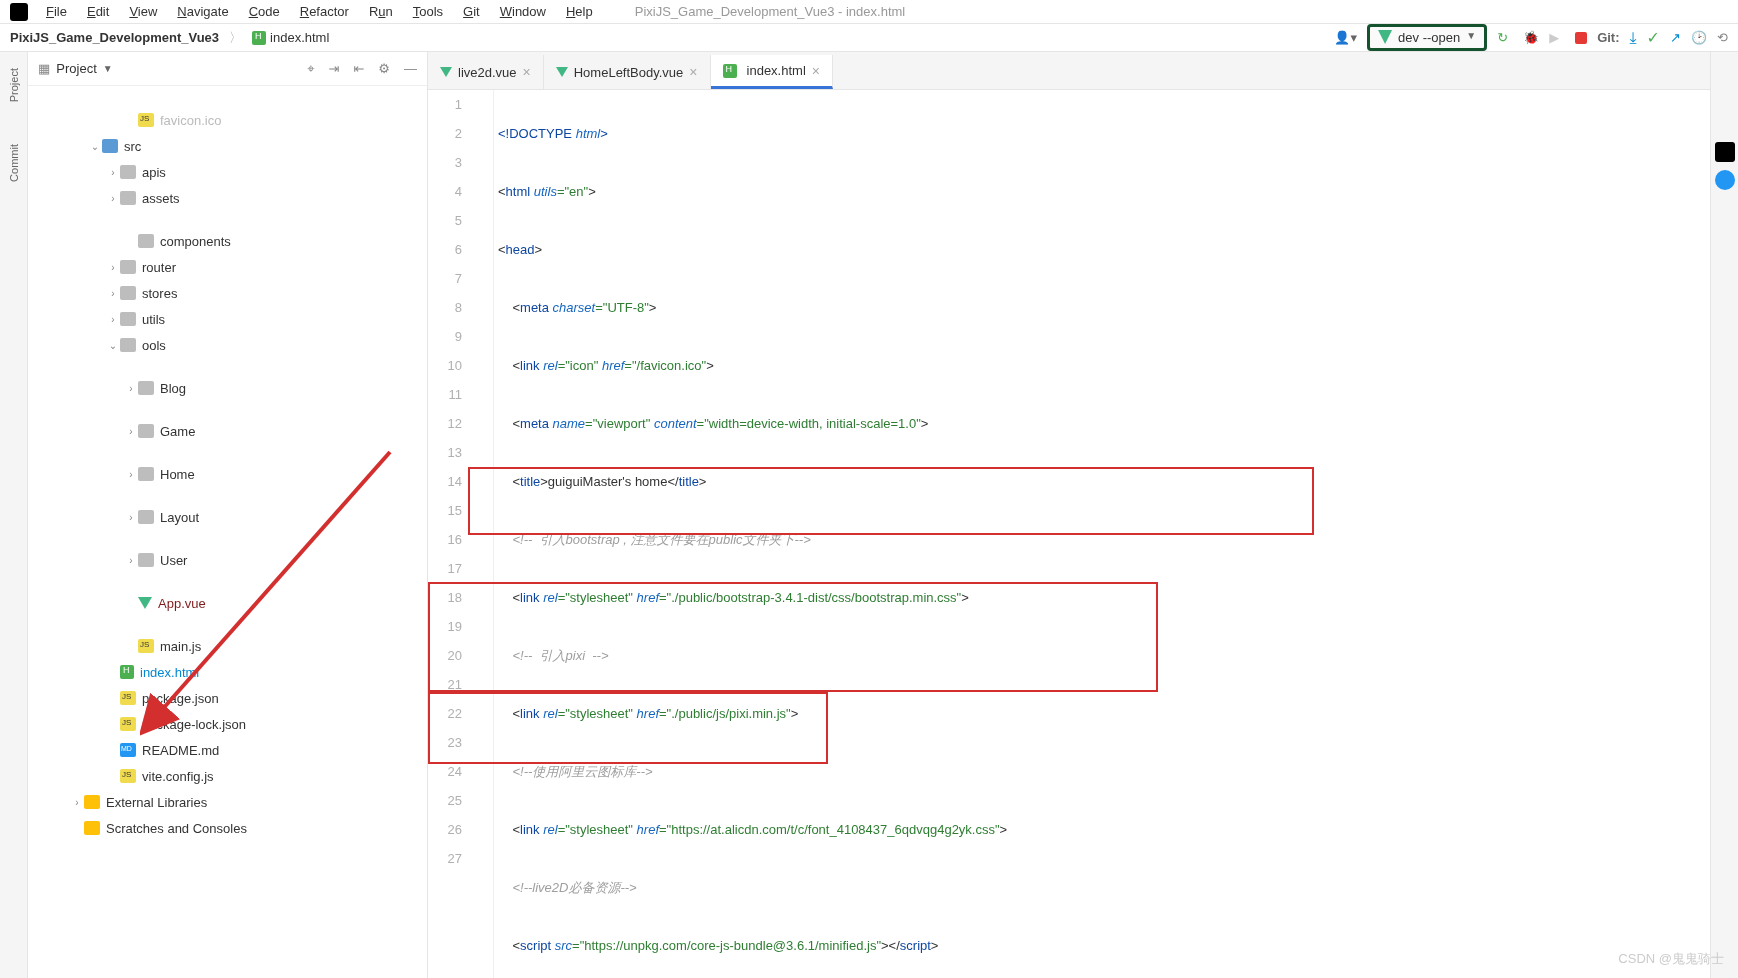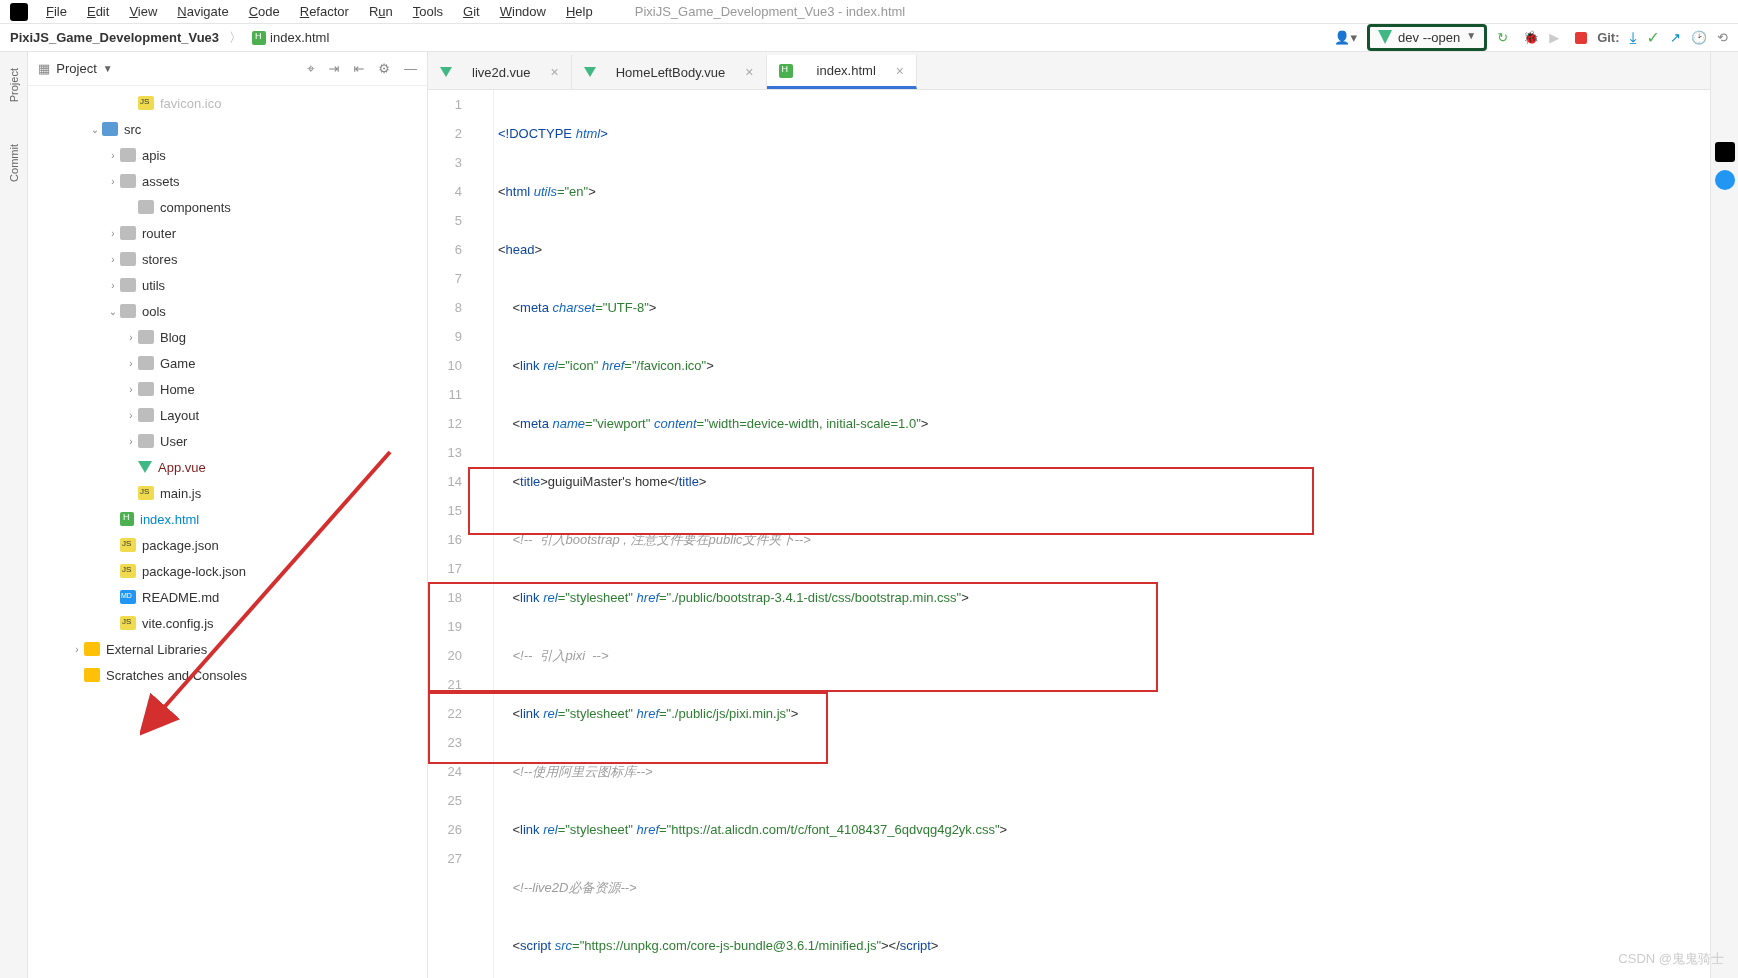--- a/index.html
+++ b/index.html
@@ -53,26 +53,26 @@
 .vue-icon{width:0;height:0;border-left:7px solid transparent;border-right:7px solid transparent;border-top:12px solid #41b883;}
 .js-icon{background:#f0db4f;border-radius:2px;position:relative;}
 .js-icon::after{content:"JS";font-size:8px;position:absolute;left:2px;top:1px;color:#333;}
 .git-icon{background:#f05033;border-radius:2px;}
 .md-icon{background:#2196f3;border-radius:2px;position:relative;}
 .md-icon::after{content:"MD";font-size:7px;color:#fff;position:absolute;left:1px;top:2px;}
 .lib-icon{background:#ffc107;border-radius:2px;}
 .txt-icon{background:#9e9e9e;border-radius:2px;}
 .ind-0{padding-left:60px;}
 .ind-1{padding-left:78px;}
-.ind-2{padding-left:96px;}
+.ind-2{padding-left:96px;margin-top:17px;}
 .ind-lib{padding-left:42px;}
 
 .editor-area{flex:1;display:flex;flex-direction:column;position:relative;margin-right:28px;}
 .tab-bar{height:38px;display:flex;align-items:end;border-bottom:1px solid #e5e5e5;background:#f5f5f5;}
-.ed-tab{height:34px;display:flex;align-items:center;padding:0 12px;gap:20px;background:#f5f5f5;border-right:1px solid #e5e5e5;cursor:pointer;}
+.ed-tab{height:34px;display:flex;align-items:center;padding:0 12px;gap:6px;background:#f5f5f5;border-right:1px solid #e5e5e5;cursor:pointer;}
 .ed-tab.active{background:#fff;border-bottom:3px solid #3874d8;}
 .tab-close{color:#aaa;font-size:14px;}
 .code-container{flex:1;display:flex;font-family:"JetBrains Mono",Consolas,monospace;font-size:15px;line-height:29px;overflow:auto;position:relative;}
 .gutter{width:52px;text-align:right;padding-right:18px;color:#b0b0b0;user-select:none;background:#fff;}
 .gutter div{height:29px;}
 .fold-strip{width:14px;background:#fff;border-right:1px solid #f0f0f0;}
 .code-body{flex:1;padding-left:4px;position:relative;white-space:pre;}
 .code-line{height:29px;}
 .c-doc{color:#0d47a1;}
 .c-tag{color:#0d47a1;}

